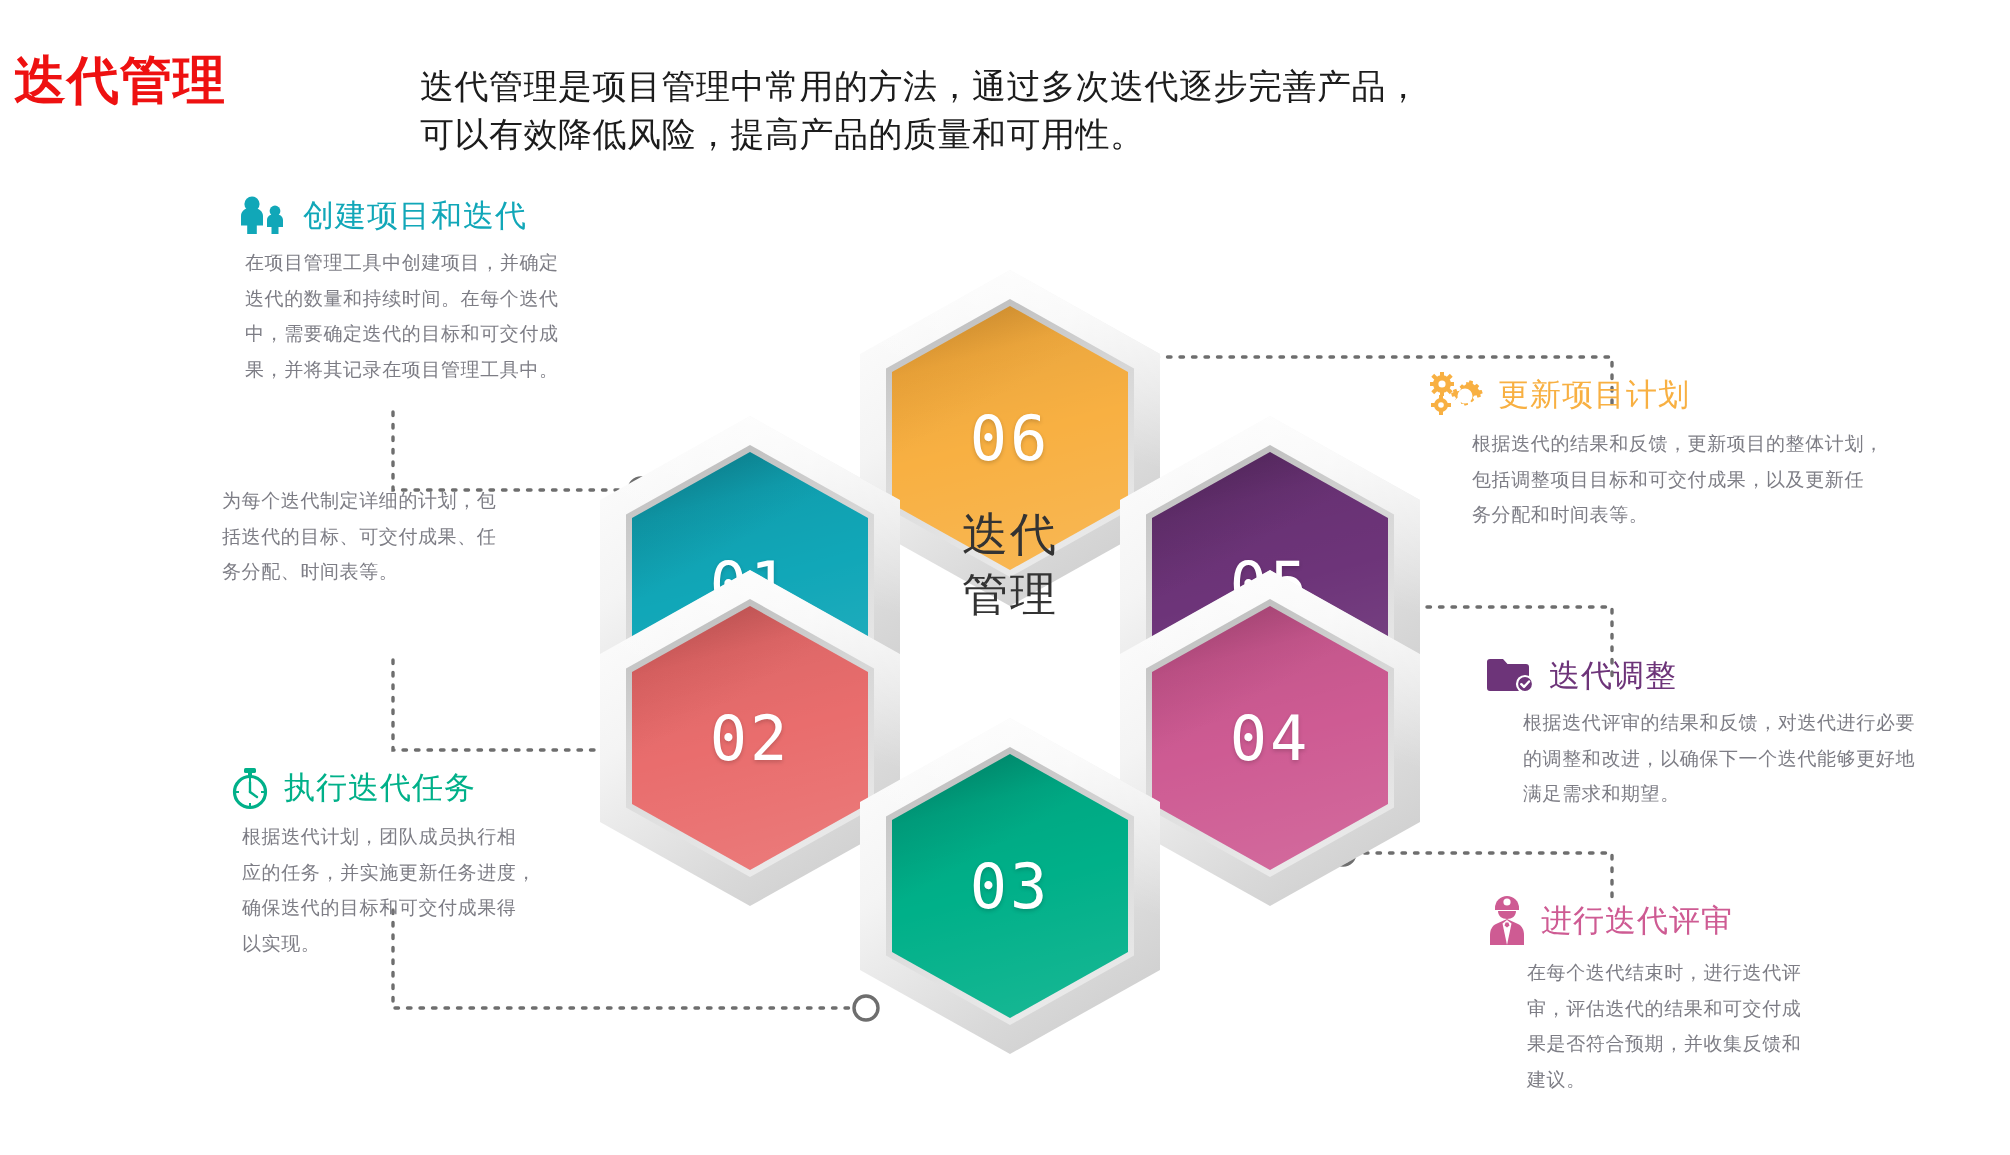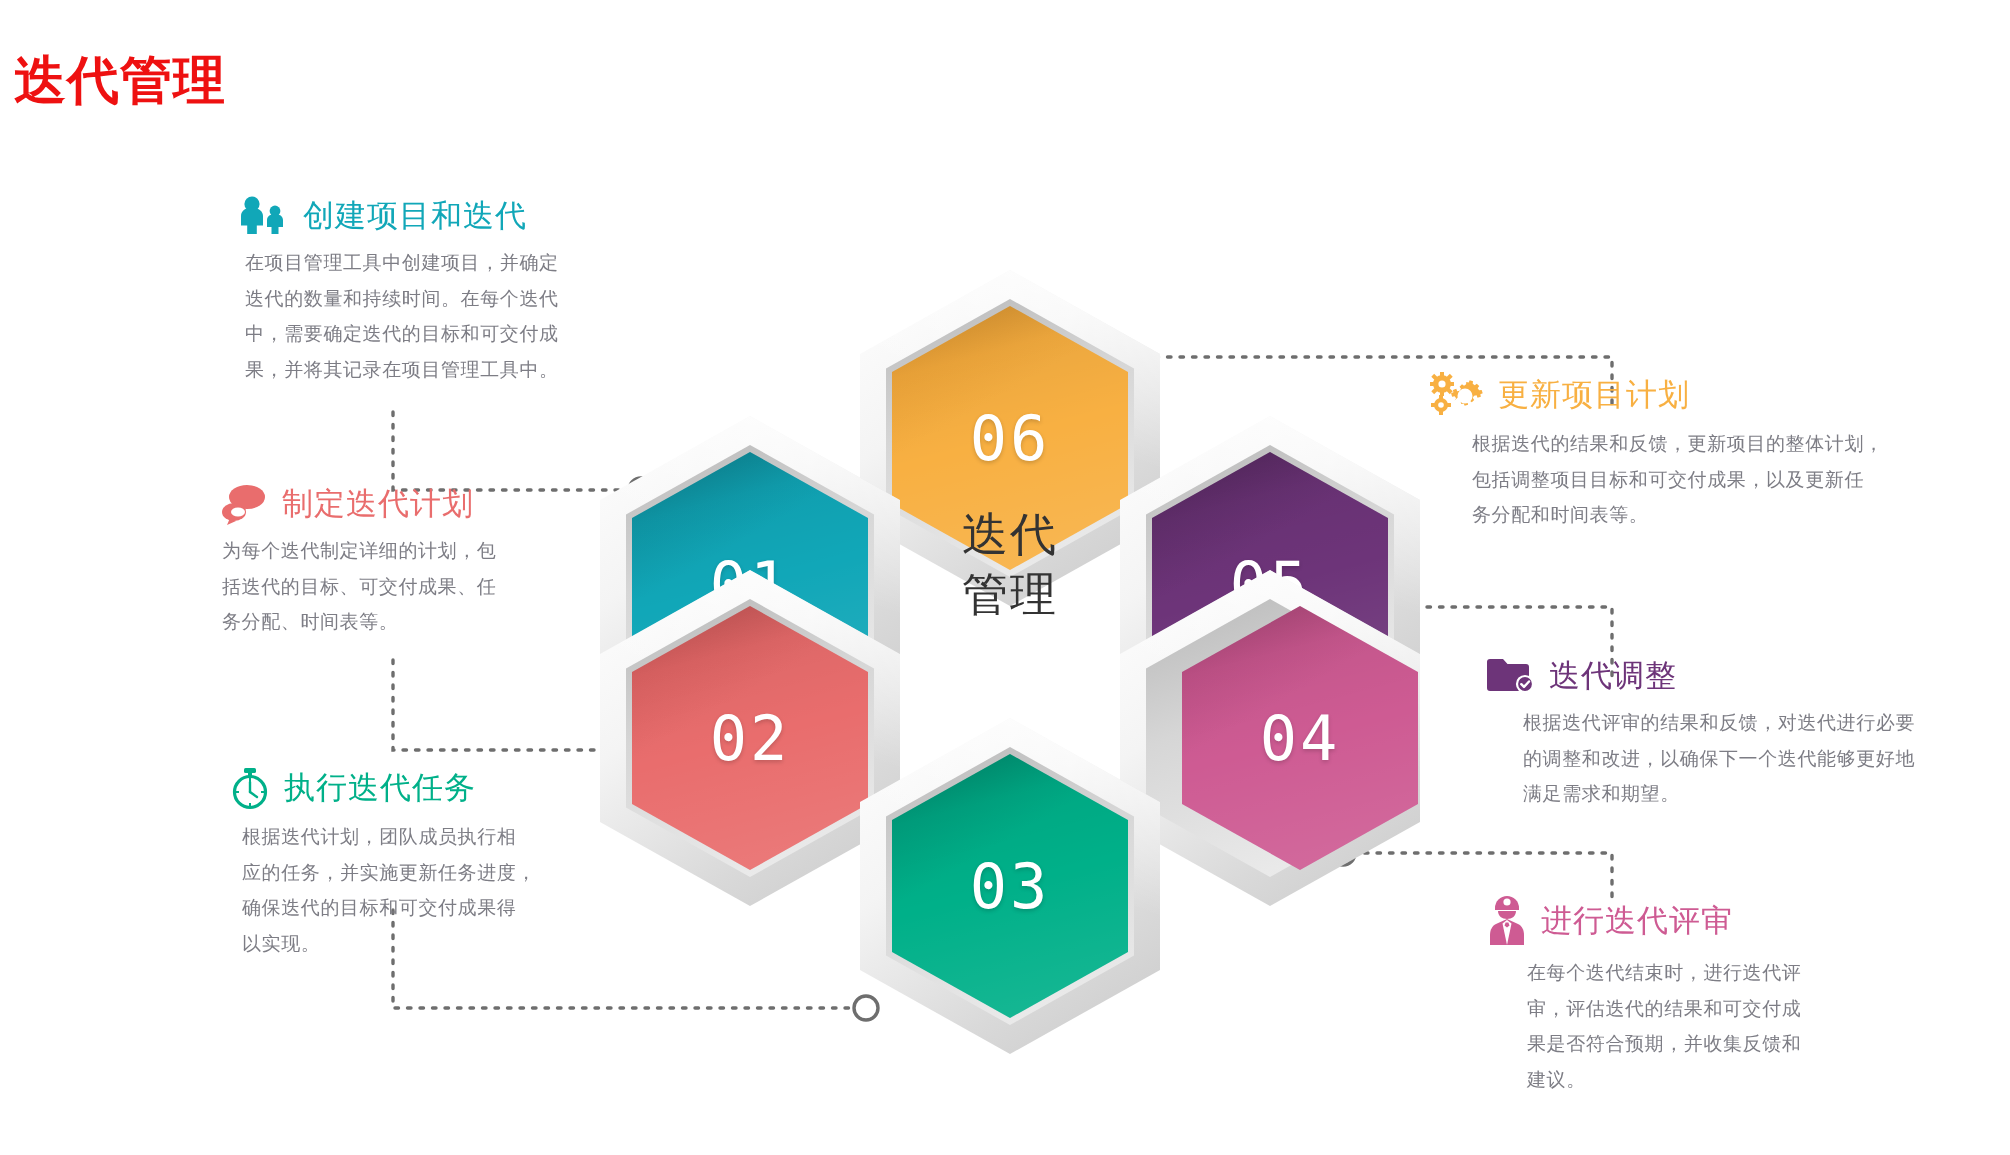--- a/index.html
+++ b/index.html
@@ -145,20 +145,22 @@
     white-space: pre-line;
   }
 </style>
 </head>
 <body>
 
 <div id="stage">
 
   <div class="page-title">迭代管理</div>
 
+  <div class="page-subtitle">迭代管理是项目管理中常用的方法，通过多次迭代逐步完善产品，
+可以有效降低风险，提高产品的质量和可用性。</div>
 
   <svg class="connector-layer" viewBox="0 0 2010 1155" xmlns="http://www.w3.org/2000/svg">
     <g fill="none" stroke="#6e6e6e" stroke-width="3.4" stroke-dasharray="3.5 9" stroke-linecap="round">
 
       <path d="M393 412 L393 490 L630 490"></path>
 
       <path d="M393 660 L393 750 L630 750"></path>
 
       <path d="M393 910 L393 1008 L855 1008"></path>
 
@@ -208,21 +210,21 @@
       <div class="hex-frame"></div>
       <div class="hex-inner-shadow"></div>
       <div class="hex-core" id="core-1" style="background: linear-gradient(150deg, rgb(214, 90, 90) 0%, rgb(233, 109, 109) 38%, rgb(233, 109, 109) 100%);">
         <span class="hex-num">02</span>
       </div>
     </div>
 
     <div class="hex-wrap" style="left:520px; top:300px;">
       <div class="hex-frame"></div>
       <div class="hex-inner-shadow"></div>
-      <div class="hex-core" id="core-3" style="background: linear-gradient(150deg, rgb(184, 74, 128) 0%, rgb(206, 91, 147) 38%, rgb(206, 91, 147) 100%); margin-left: 30px;">
+      <div class="hex-core" id="core-3" style="background: linear-gradient(150deg, rgb(184, 74, 128) 0%, rgb(206, 91, 147) 38%, rgb(206, 91, 147) 100%);">
         <span class="hex-num">04</span>
       </div>
     </div>
 
     <div class="hex-wrap" style="left:260px; top:448px;">
       <div class="hex-frame"></div>
       <div class="hex-inner-shadow"></div>
       <div class="hex-core" id="core-2" style="background: linear-gradient(150deg, rgb(0, 149, 119) 0%, rgb(0, 176, 137) 38%, rgb(0, 176, 137) 100%);">
         <span class="hex-num">03</span>
       </div>
@@ -242,30 +244,20 @@
       </svg>
       <span class="info-title" style="color:#11a7b8;">创建项目和迭代</span>
     </div>
     <div class="info-body" style="padding-left:10px;">在项目管理工具中创建项目，并确定
 迭代的数量和持续时间。在每个迭代
 中，需要确定迭代的目标和可交付成
 果，并将其记录在项目管理工具中。</div>
   </div>
 
   <div class="info-block" style="left:220px; top:483px; width:440px;">
-    <div class="info-head">
-      <svg class="info-icon" width="50" height="42" viewBox="0 0 50 42">
-        <ellipse cx="27" cy="14" rx="18" ry="12" fill="#e96d6d"></ellipse>
-        <path d="M20 23l6 3-7 6z" fill="#e96d6d"></path>
-        <ellipse cx="14" cy="29" rx="12" ry="9" fill="#e96d6d"></ellipse>
-        <path d="M10 35l-3 7 9-4z" fill="#e96d6d"></path>
-        <ellipse cx="18" cy="29" rx="7" ry="4.6" fill="#ffffff"></ellipse>
-      </svg>
-      <span class="info-title" style="color:#e96d6d;">制定迭代计划</span>
-    </div>
     <div class="info-body" style="padding-left:2px;">为每个迭代制定详细的计划，包
 括迭代的目标、可交付成果、任
 务分配、时间表等。</div>
   </div>
 
   <div class="info-block" style="left:1430px; top:372px; width:560px;">
     <div class="info-head right">
       <svg class="info-icon" width="56" height="46" viewBox="0 0 56 46">
         <g fill="#f8b042">
           <path d="M14 2l2.4.5.9-2.3 3.3 1-.3 2.5 2 1.4 2-1.5 2.4 2.4-1.5 2 1.4 2 2.5-.3 1 3.3-2.3.9.5 2.4-3.3 1-.9-2.3-2.4.5-1.4 2 1.5 2-2.4 2.4-2-1.5-2 1.4.3 2.5-3.3 1-.9-2.3-2.4.5-1-3.3 2.3-.9-.5-2.4-2-1.4-2 1.5L2.5 20l1.5-2-1.4-2-2.5.3-1-3.3 2.3-.9L0.9 9.7l3.3-1 .9 2.3 2.4-.5 1.4-2-1.5-2L9.8 4.1l2 1.5 2-1.4z" transform="translate(22,8) scale(1.02)"></path>

